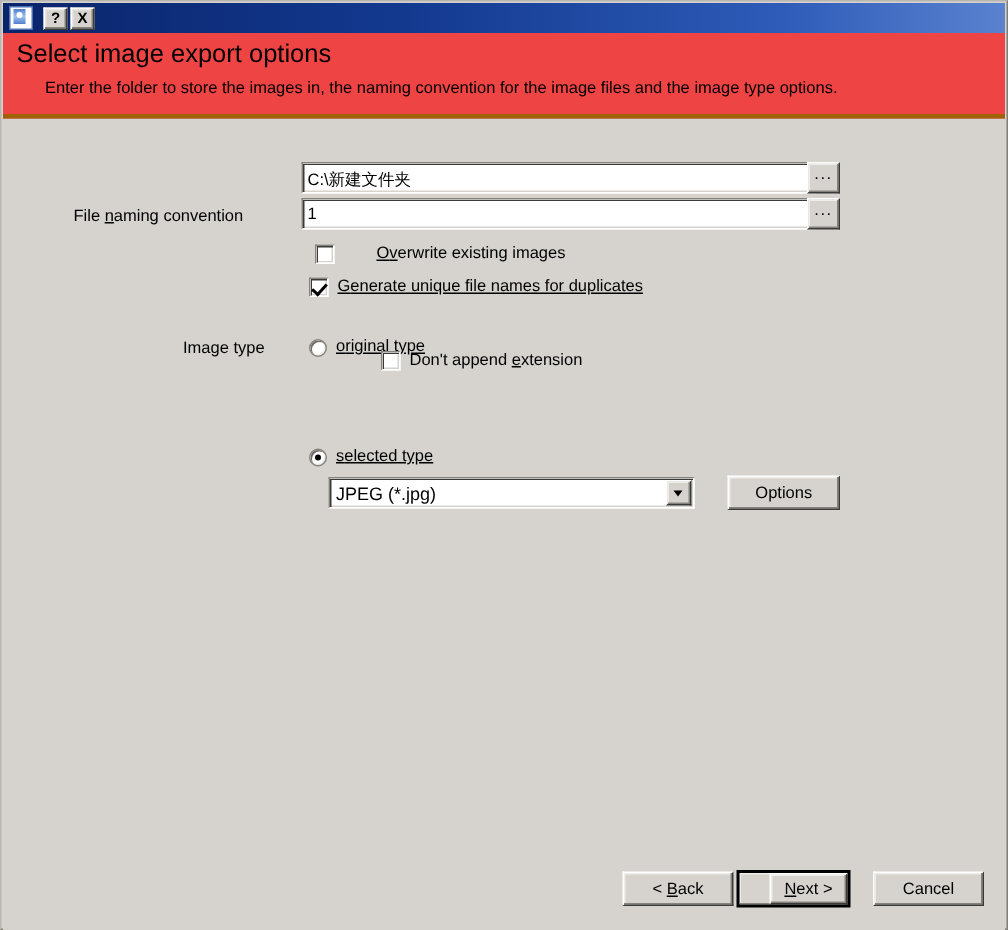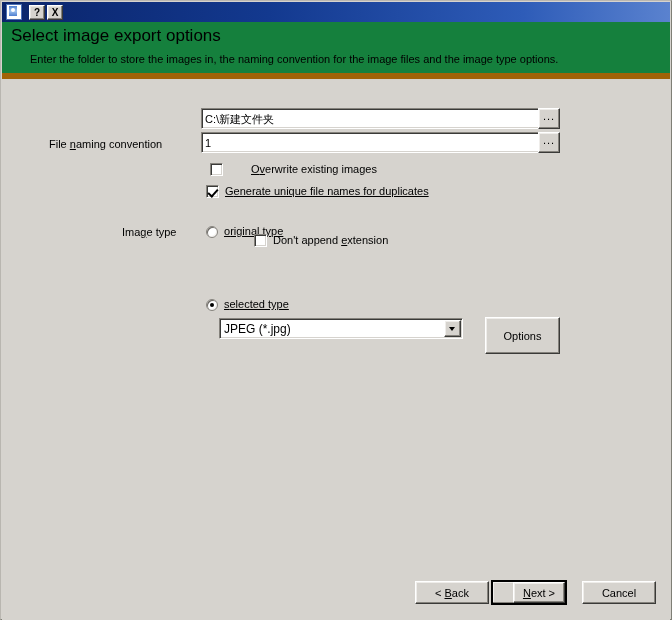--- a/index.html
+++ b/index.html
@@ -90,22 +90,22 @@
     box-sizing: border-box;
     cursor: default;
   }
 
   
   #header {
     position: absolute;
     left: 1px; top: 21px;
     width: 668px;
     height: 57px;
-    background: #15803d;
-    border-bottom: 6px solid #a16207;
+    background: #ef4444;
+    border-bottom: 3px solid #a16207;
     box-sizing: border-box;
   }
   #header .h-title {
     position: absolute;
     left: 9px; top: 4px;
     font-size: 17px;
     color: #000000;
     white-space: nowrap;
   }
   #header .h-sub {
@@ -348,21 +348,21 @@
     <div class="rbrow" style="left:204px; top:218px;">
       <span class="radio on"></span>
       <span class="rbtext"><u>s</u><u>elected type</u></span>
     </div>
 
     <div class="combo" style="left:217px; top:238px; width:244px; height:21px;">
       <span class="ctext">JPEG (*.jpg)</span>
       <span class="carrow"></span>
     </div>
 
-    <div class="btn" style="left:483px; top:237px; width:75px; height:37px;">
+    <div class="btn" style="left:483px; top:237px; width:75px; height:23px;">
         <span>Options</span>
       </div>
 
     <div class="btn" style="left:413px; top:501px; width:74px; height:23px;">
       <span><span>&lt; </span><u>B</u><span>ack</span></span>
     </div>
 
     <div class="btn default" style="left:489px; top:500px; width:76px; height:25px;padding-left:20px;">
       <span class="inner">
         <span><u>N</u><span>ext &gt;</span></span>

